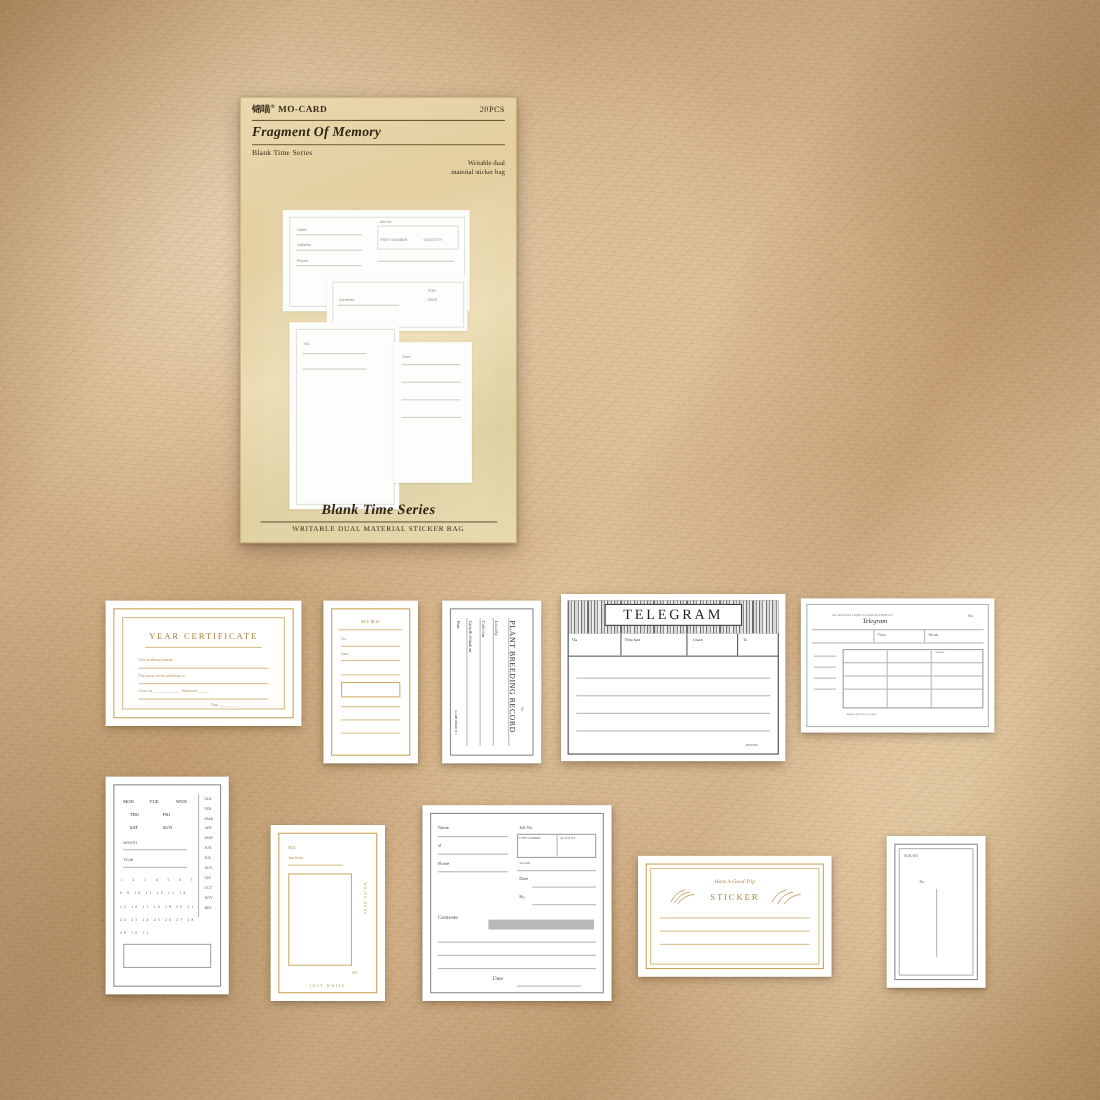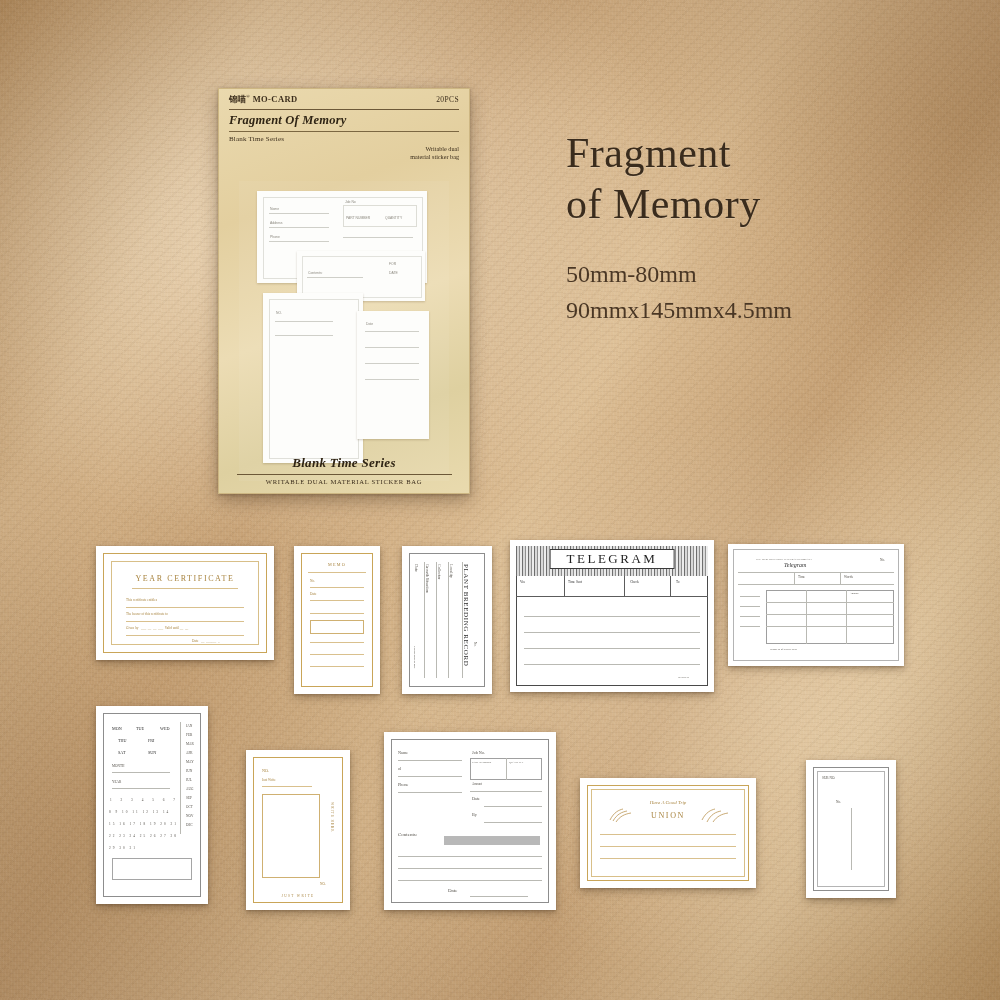--- a/index.html
+++ b/index.html
@@ -236,28 +236,20 @@
     font-size: 13px;
     letter-spacing: 2.5px;
     color: #1f1f1f;
   }
 </style>
 </head>
 <body>
 
 <div id="page">
 
-  <div id="title-block">
-    <div id="product-title">Fragment
-of  Memory</div>
-    <div id="spec-block">
-      <div>50mm-80mm</div>
-      <div>90mmx145mmx4.5mm</div>
-    </div>
-  </div>
 
   <div id="package">
     <div id="pkg-header">
       <div class="pkg-brandrow">
         <div class="pkg-brand">
           <span class="cn">锦喵</span><sup>®</sup>
           <span>MO-CARD</span>
         </div>
         <div class="pkg-count">20PCS</div>
       </div>
@@ -481,21 +473,21 @@
     <div class="hline" style="left:14px; top:136px; width:144px;"></div>
     <div class="hline" style="left:14px; top:148px; width:144px;"></div>
     <div class="t s5" style="left:64px; top:156px;">Date</div>
     <div class="hline" style="left:86px; top:164px; width:58px;"></div>
   </div>
 
   <div class="card" style="left:580px; top:778px; width:176px; height:110px;">
     <div class="inner gold-b"></div>
     <div class="inner gold-b2" style="inset:11px;"></div>
     <div class="t s5 gold ctr" style="left:0; top:22px; width:176px; font-style:italic;">Have A Good Trip</div>
-    <div class="t s8 gold ctr" style="left:0; top:33px; width:176px; letter-spacing:1.6px;">UNION</div>
+    <div class="t s8 gold ctr" style="left:0; top:33px; width:176px; letter-spacing:1.6px;">STICKER</div>
     <svg style="position:absolute; left:28px; top:28px;" width="26" height="18" viewBox="0 0 26 18">
       <g stroke="#bb9554" fill="none" stroke-width="0.8">
         <path d="M2 14 C6 6, 11 4, 15 3"></path>
           <path d="M5 15 C9 8, 14 6, 19 5"></path>
           <path d="M8 16 C12 10, 17 8, 23 7"></path>
       </g>
     </svg>
     <svg style="position:absolute; left:120px; top:28px;" width="30" height="18" viewBox="0 0 30 18">
       <g stroke="#bb9554" fill="none" stroke-width="0.8">
         <path d="M2 14 C6 6, 11 4, 15 3"></path>

